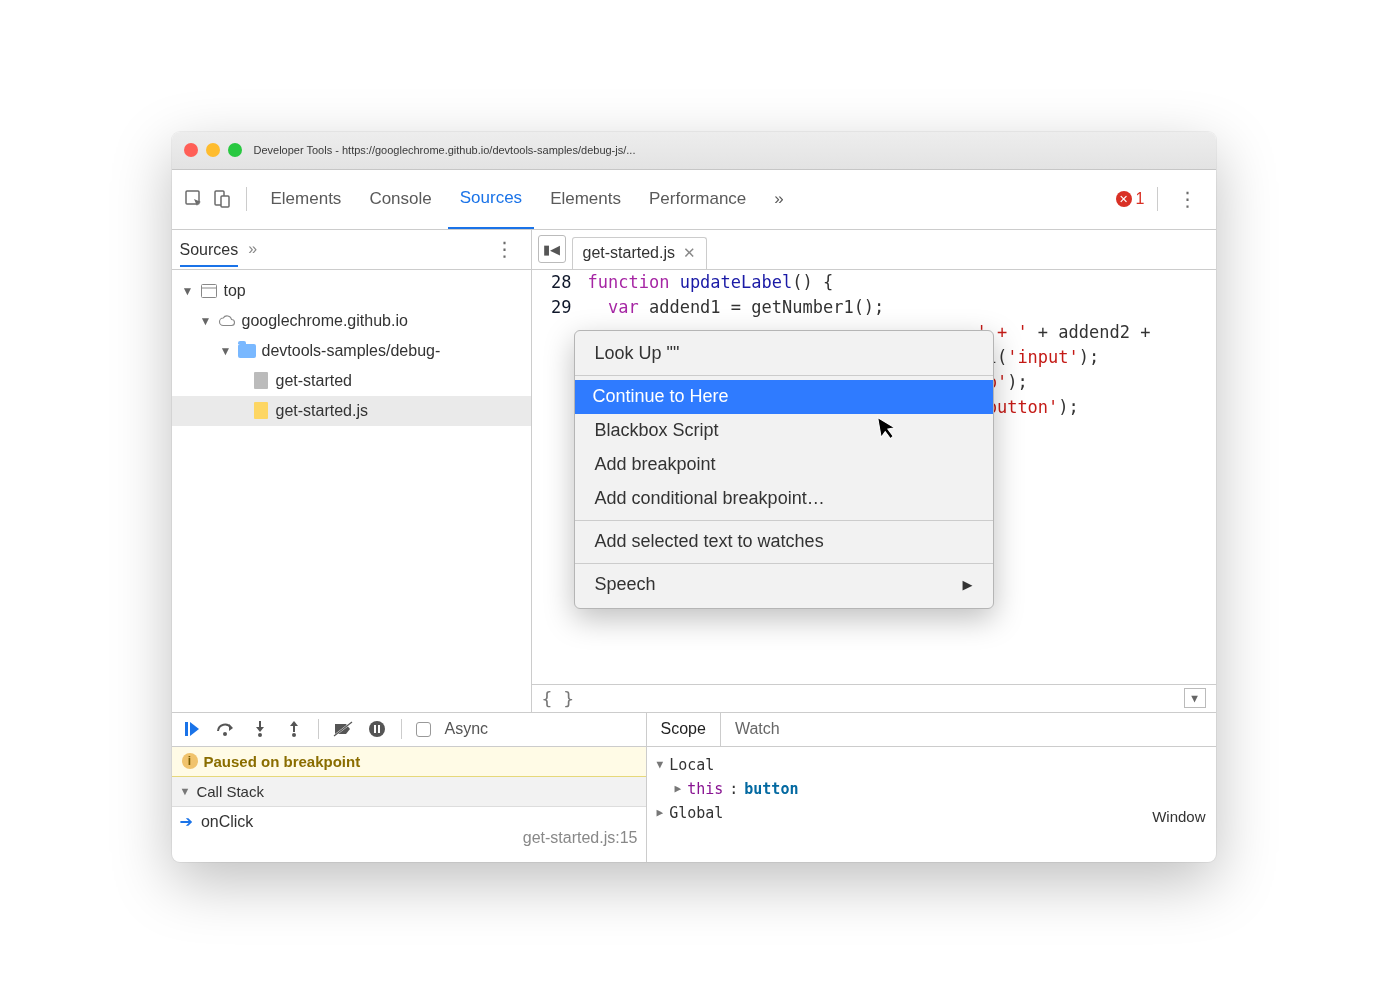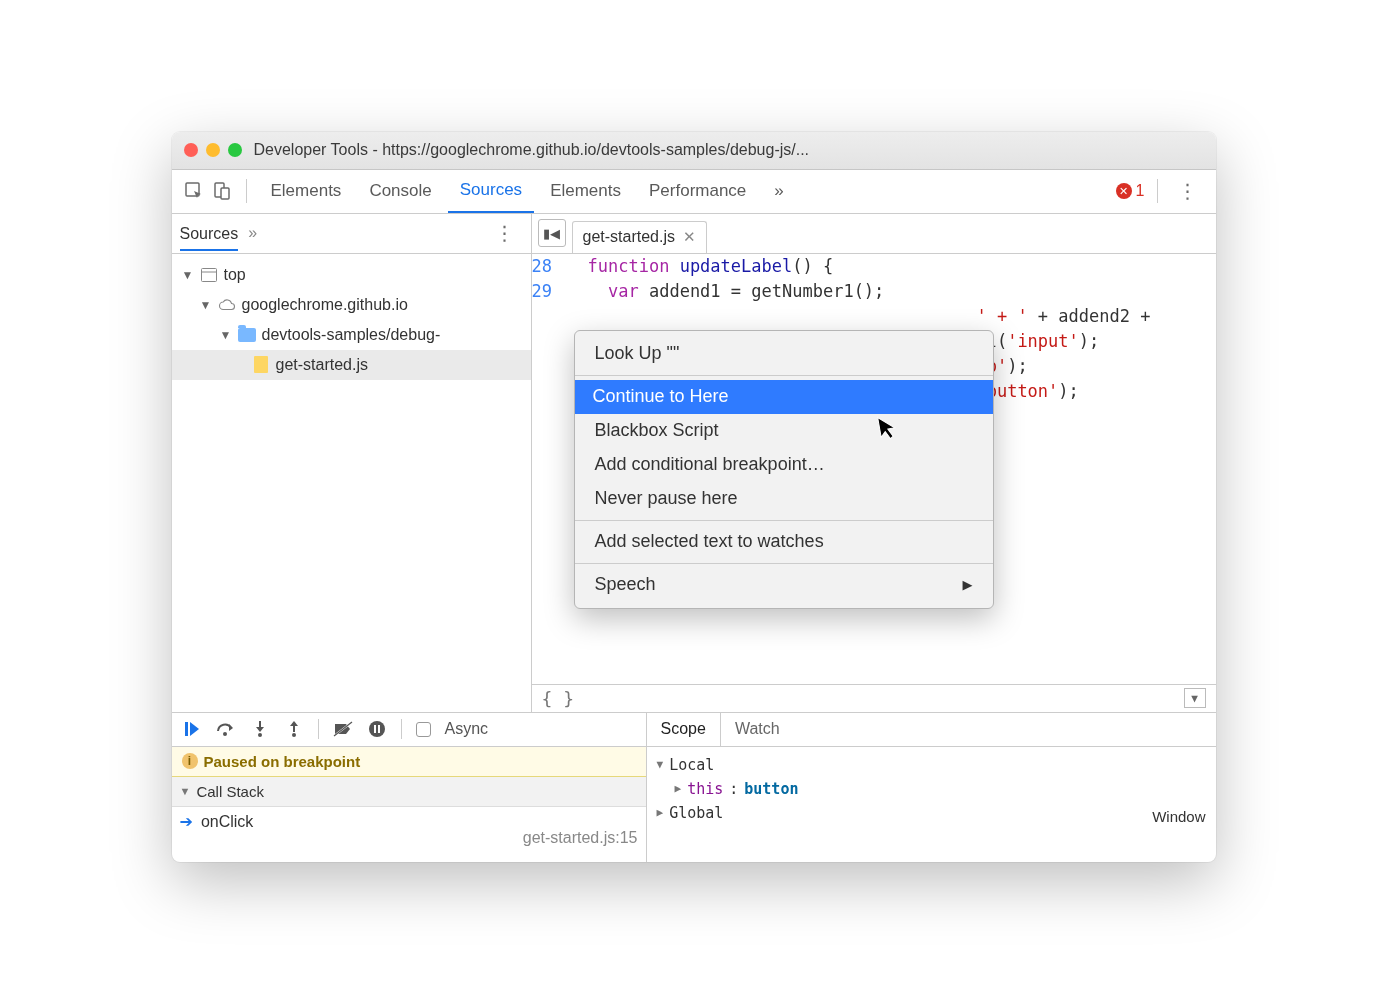--- a/index.html
+++ b/index.html
@@ -31,23 +31,23 @@
   border-bottom: 1px solid #c6c6c6;
   display: flex;
   align-items: center;
   padding: 0 12px;
 }
 .traffic { display: flex; gap: 8px; margin-right: 12px; }
 .dot { width: 14px; height: 14px; border-radius: 50%; }
 .dot.red { background: #ff5f57; }
 .dot.yellow { background: #febc2e; }
 .dot.green { background: #28c840; }
-.titlebar .title { font-size: 16px; color: #3a3a3a; white-space: nowrap; overflow: hidden; text-overflow: ellipsis; flex: 1;}
+.titlebar .title { font-size: 11px; color: #3a3a3a; white-space: nowrap; overflow: hidden; text-overflow: ellipsis; flex: 1;}
 .tabstrip {
-  height: 44px;
+  height: 60px;
   border-bottom: 1px solid #ccc;
   display: flex;
   align-items: center;
   padding: 0 10px;
   gap: 4px;
   font-size: 17px;
   color: #5a5a5a;
 }
 .tabstrip .ticon { width: 24px; height: 24px; display:flex; align-items:center; justify-content:center; color:#6b6b6b;}
 .tabstrip .sep { width: 1px; height: 24px; background: #ccc; margin: 0 8px;}
@@ -79,21 +79,21 @@
 .frame-ico svg { width:16px;height:14px;}
 .tree .tname { white-space:nowrap; overflow:hidden; text-overflow:ellipsis; }
 
 .editor { flex: 1; display: flex; flex-direction: column; min-width:0;}
 .editor-tabs { height: 40px; border-bottom: 1px solid #ccc; display:flex; align-items:center; padding: 0 6px; gap: 6px; font-size:16px;}
 .editor-tabs .collapse { width:28px;height:28px;border:1px solid #bbb; border-radius:3px; display:flex;align-items:center;justify-content:center;font-size:13px;color:#555;}
 .editor-tabs .etab { border:1px solid #ccc; border-bottom:none; background:#fff; height:32px; border-radius:3px 3px 0 0; padding:0 10px; display:flex;align-items:center;gap:8px; margin-top:7px;}
 .etab .close { color:#888; font-size:15px;}
 .code { flex:1; overflow:hidden; position:relative; font-family: Menlo, Consolas, monospace; font-size:17px; line-height:25px; white-space: pre; }
 .code .line { display:flex; }
-.code .gut { width:50px; text-align:left; color:#3b82f6; padding-right:10px; background:#fff; user-select:none; flex-shrink:0;}
+.code .gut { width:50px; text-align:right; color:#0f172a; padding-right:10px; background:#fff; user-select:none; flex-shrink:0;}
 .code .txt { padding-left:6px; flex:1; min-width:0;}
 .kw { color:#a626a4;} .str{color:#c41a16;} .fn{color:#1a1aa6;}
 .footer { height: 150px; border-top: 1px solid #ccc; display:flex; font-size:16px;}
 .footer .left { width:475px; border-right:1px solid #ccc; display:flex; flex-direction:column;}
 .footer .right { flex:1; display:flex; flex-direction:column;}
 .dbg-toolbar { height:34px; border-bottom:1px solid #ccc; display:flex; align-items:center; padding:0 10px; gap:14px; color:#555;}
 .dbg-toolbar .db-ico{width:20px;height:20px;display:flex;align-items:center;justify-content:center;}
 .dbg-toolbar .vsep{width:1px;height:20px;background:#ccc;}
 .dbg-toolbar .cb{width:15px;height:15px;border:1px solid #999;border-radius:3px;}
 .paused-banner{height:30px;background:#fffbe6;border-bottom:1px solid #e6d87a;display:flex;align-items:center;padding:0 10px;color:#8a6d00;font-weight:600;gap:6px;font-size:15px;}
@@ -204,20 +204,26 @@
             </span>
           <span class="tname">googlechrome.github.io</span>
         </div>
         <div class="tree-row depth2">
           <span class="tw">▼</span>
           <span class="ico">
               <div class="folder-ico"></div>
             </span>
           <span class="tname">devtools-samples/debug-</span>
         </div>
+        <div class="tree-row depth3">
+          <span class="ico">
+              <div class="file-ico"></div>
+            </span>
+          <span class="tname">get-started</span>
+        </div>
         <div class="tree-row depth3 sel">
           <span class="ico">
               <div class="jsfile-ico"></div>
             </span>
           <span class="tname">get-started.js</span>
         </div>
       </div>
     </div>
 
     <div class="editor">
@@ -333,24 +339,24 @@
         <span>Look Up ""</span>
       </div>
     <hr>
     <div class="mi hl">
         <span>Continue to Here</span>
       </div>
     <div class="mi">
         <span>Blackbox Script</span>
       </div>
     <div class="mi">
+        <span>Add breakpoint</span>
+      </div>
+    <div class="mi">
         <span>Add conditional breakpoint…</span>
-      </div>
-    <div class="mi">
-        <span>Never pause here</span>
       </div>
     <hr>
     <div class="mi">
         <span>Add selected text to watches</span>
       </div>
     <hr>
     <div class="mi">
         <span>Speech</span>
         <span class="submenu-arrow">▶</span>
       </div>

